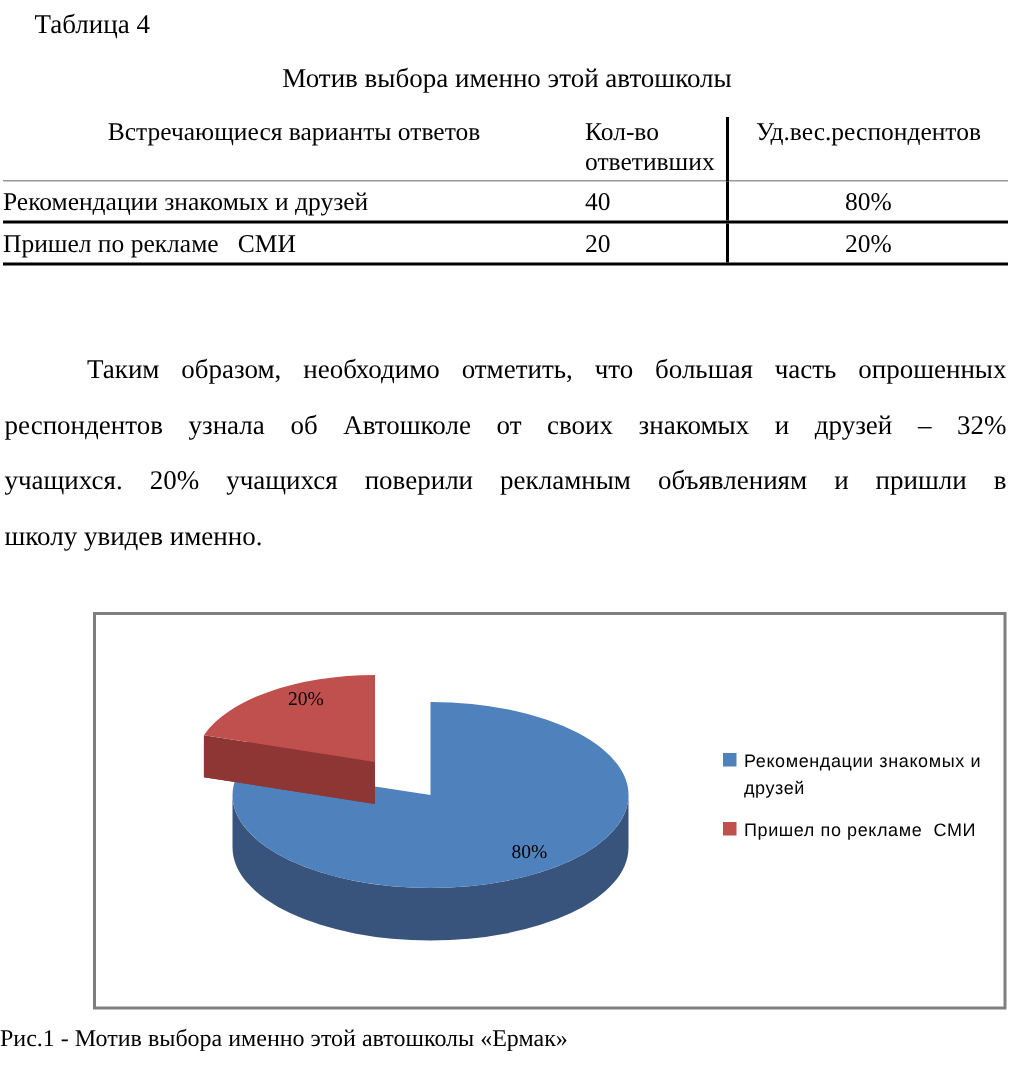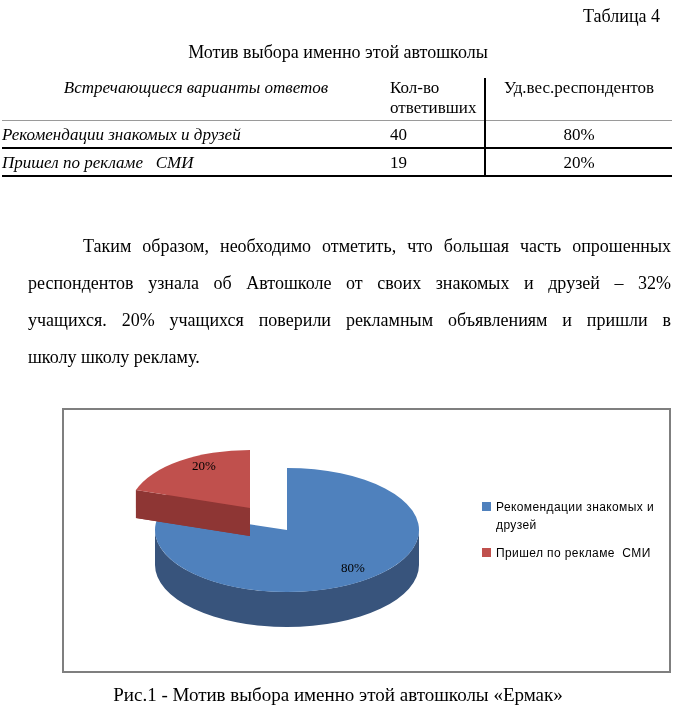--- a/index.html
+++ b/index.html
@@ -1,47 +1,47 @@
 <!DOCTYPE html>
 <html><head>
 <meta charset="utf-8">
 <style>
   html,body{margin:0;padding:0;background:#ffffff;}
   .page{
     position:relative;width:676px;height:724px;background:#ffffff;
     font-family:"Liberation Serif", serif;color:#000;overflow:hidden;
   }
-  .tbl-label{position:absolute;top:6px;left:0;right:16px;text-align:right;font-size:18px;}
+  .tbl-label{position:absolute;top:6px;left:0;right:16px;font-size:18px;padding-left:23px;}
   .tbl-title{position:absolute;top:42px;left:0;width:100%;text-align:center;font-size:18px;}
   table.data{
     position:absolute;top:78px;left:2px;width:670px;
     border-collapse:collapse;table-layout:fixed;font-size:17px;
   }
   table.data td{padding:0;}
-  td.c1{width:388px;text-align:left;padding-left:4px;font-style:italic;}
+  td.c1{width:388px;text-align:left;padding-left:4px;}
   td.c2{width:94px;text-align:left;padding-right:6px;}
   td.c3{text-align:center;border-left:2px solid #000;}
   tr.hdr td{vertical-align:top;height:42px;line-height:20px;border-bottom:1px solid #9a9a9a;}
   tr.hdr td.c1{text-align:center;padding-left:0;}
   tr.row td{height:26px;line-height:25px;border-bottom:2px solid #000;}
   tr.total td{font-weight:bold;}
   .para{position:absolute;left:3px;right:5px;top:228px;font-size:18px;}
-  .para .ln{height:37px;line-height:37px;text-align:justify;text-align-last:justify;white-space:normal;margin-left:25px;}
+  .para .ln{height:37px;line-height:37px;text-align:justify;text-align-last:justify;white-space:normal;}
   .para .ln.first{text-indent:55px;}
   .para .ln.last{text-align-last:left;}
   .fig-intro{position:absolute;left:3px;right:5px;top:369px;height:37px;line-height:37px;
     font-size:18px;text-indent:55px;}
   .chart-box{position:absolute;left:62px;top:408px;width:605px;height:261px;
     border:2px solid #7f7f7f;background:#fff;}
   .chart-svg{position:absolute;left:0;top:0;}
   .legend{position:absolute;left:418px;top:88px;width:182px;font-family:"Liberation Sans", sans-serif;
     font-size:12px;letter-spacing:0.4px;line-height:18px;color:#000;}
   .leg-item{display:flex;align-items:flex-start;margin-bottom:10px;}
   .leg-swatch{flex:0 0 auto;width:9px;height:9px;margin:4px 5px 0 0;}
-  .fig-caption{position:absolute;top:684px;left:0;width:100%;text-align:center;font-size:19px;}
+  .fig-caption{position:absolute;top:684px;left:0;width:100%;text-align:left;font-size:16px;}
   .pct-label{font-family:"Liberation Serif", serif;font-size:13px;fill:#000;}
 </style>
 </head>
 <body>
 
 <div class="page">
 
   <div class="tbl-label">Таблица 4</div>
 
   <div class="tbl-title">Мотив выбора именно этой автошколы</div>
@@ -53,31 +53,31 @@
       <td class="c2">Кол-во ответивших</td>
       <td class="c3">Уд.вес.респондентов</td>
     </tr>
     <tr class="row">
       <td class="c1">Рекомендации знакомых и друзей</td>
       <td class="c2">40</td>
       <td class="c3">80%</td>
     </tr>
     <tr class="row">
       <td class="c1">Пришел по рекламе&nbsp;&nbsp; СМИ</td>
-      <td class="c2">19</td>
+      <td class="c2">20</td>
       <td class="c3">20%</td>
     </tr>
   </tbody>
     </table>
 
   <div class="para">
     <div class="ln first">Таким образом, необходимо отметить, что большая часть опрошенных</div>
     <div class="ln">респондентов узнала об Автошколе от своих знакомых и друзей – 32%</div>
     <div class="ln">учащихся. 20% учащихся поверили рекламным объявлениям и пришли в</div>
-    <div class="ln last">школу школу рекламу.</div>
+    <div class="ln last">школу увидев именно.</div>
   </div>
 
 
   <div class="chart-box">
     <svg class="chart-svg" width="605" height="261" viewBox="0 0 605 261">
 
       <g>
         <path d="M 91 120 A 132 62 0 0 0 355 120 L 355 155 A 132 62 0 0 1 91 155 Z" fill="#38547C"></path>
         <path d="M 223 120 L 97.5 100.8 A 132 62 0 1 0 223 58 Z" fill="#4F81BD"></path>
       </g>

